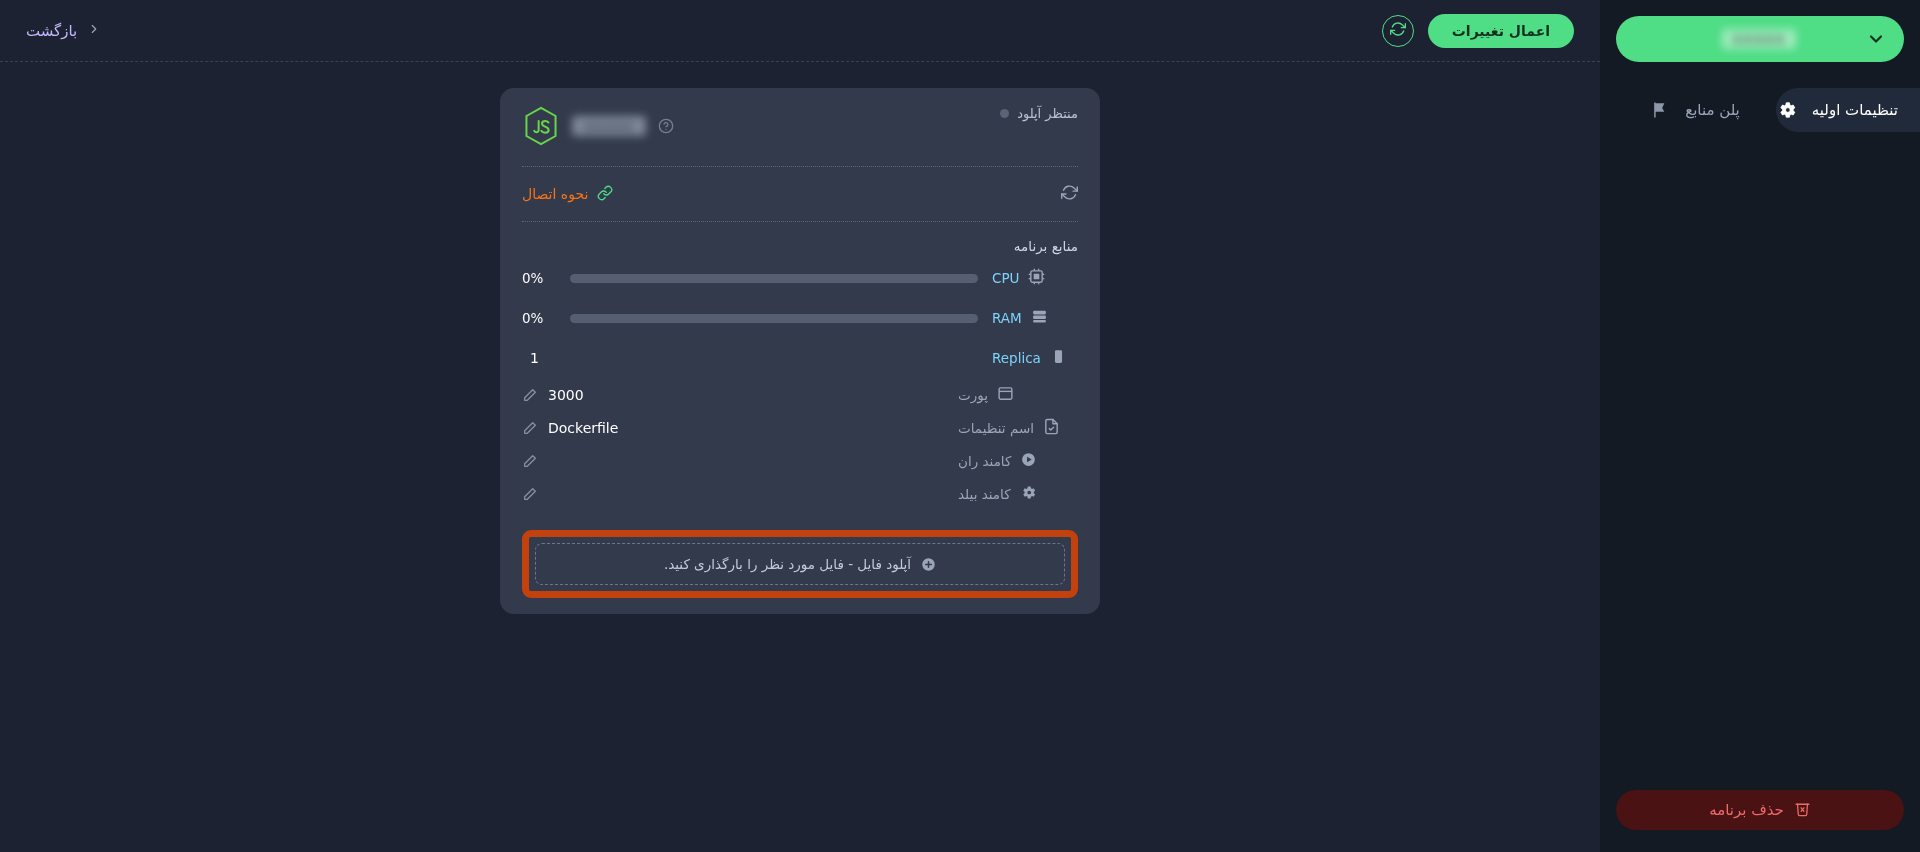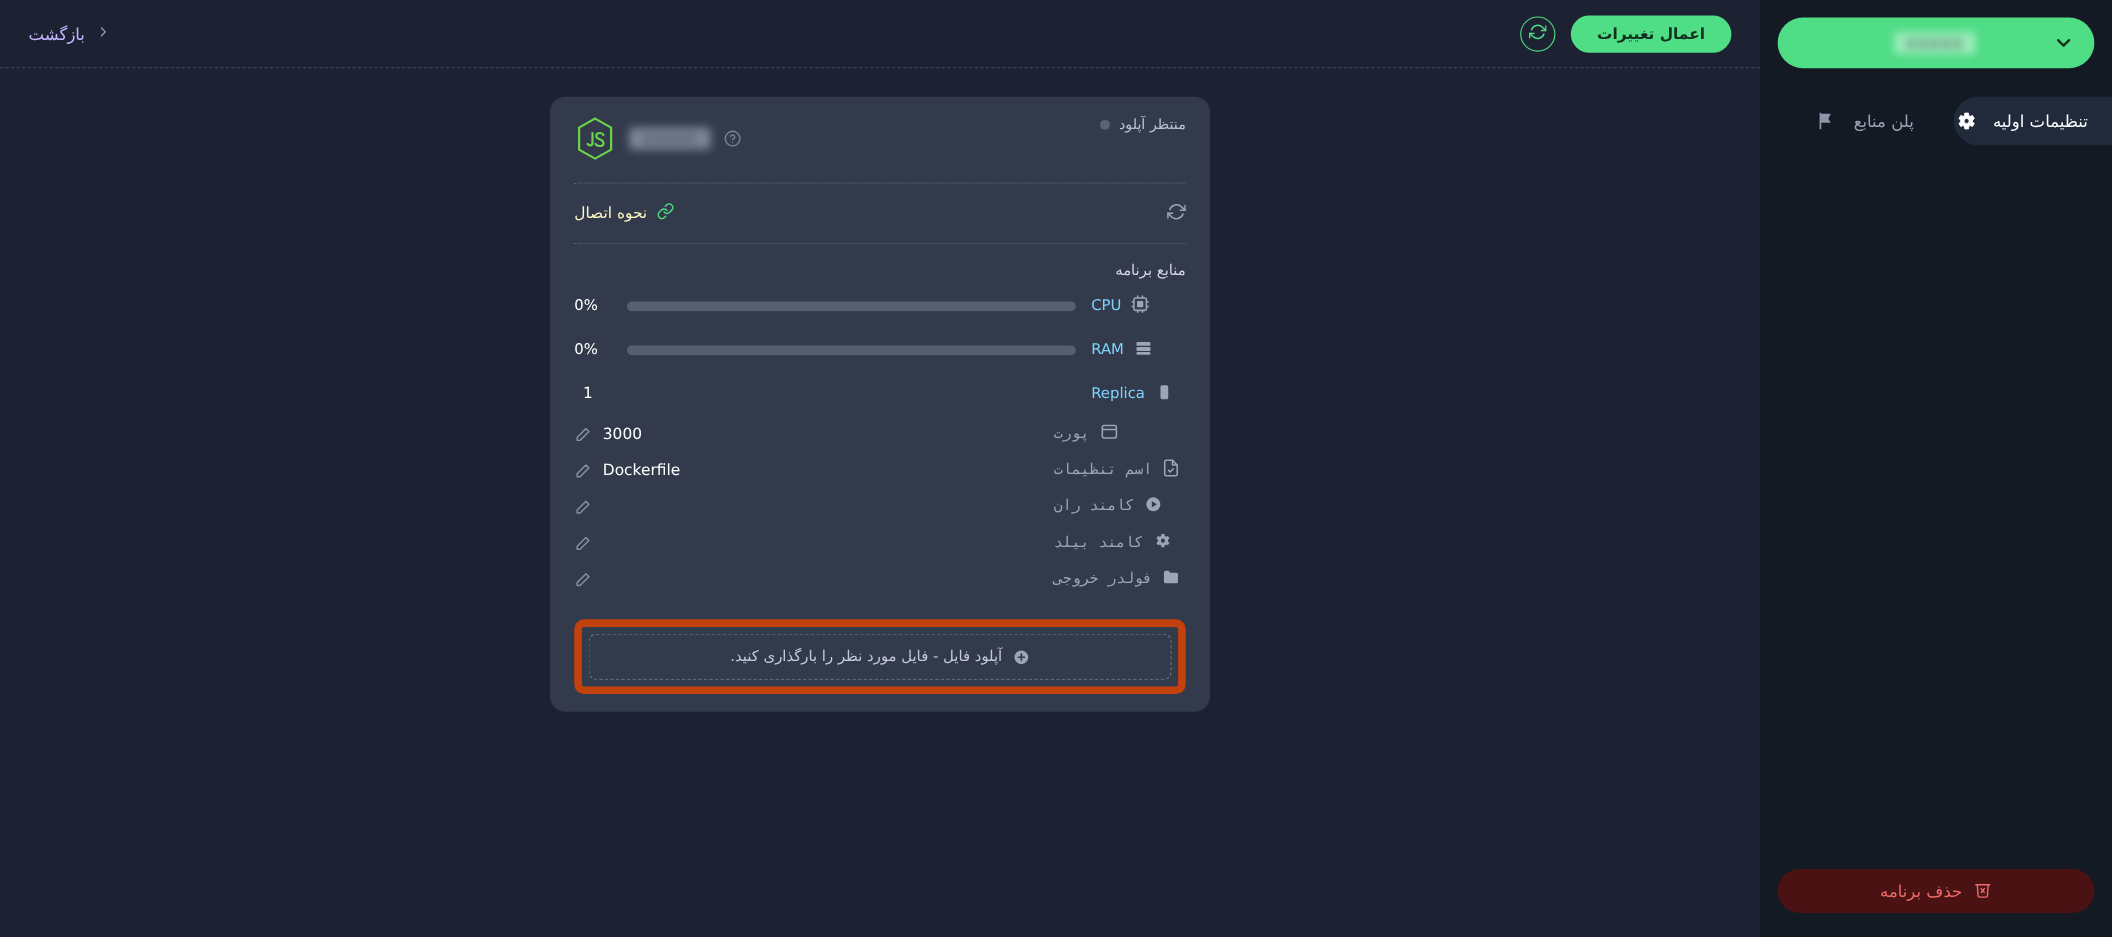--- a/index.html
+++ b/index.html
@@ -110,21 +110,21 @@
   }
   .help-ic { width: 16px; height: 16px; opacity: .75; cursor: pointer; }
   .status { display: flex; align-items: center; gap: 8px; flex-direction: row-reverse; }
   .status-dot { width: 9px; height: 9px; border-radius: 50%; background: #5a6476; }
   .status-text { color: #b9c2d1; font-size: 13px; }
 
   .dotted-sep { border-top: 1px dotted #5b657a; margin: 6px 0; }
 
   .conn-row { display: flex; align-items: center; justify-content: space-between; height: 42px; }
   .conn-link {
-    display: flex; align-items: center; gap: 9px; color: #fef9c3;
+    display: flex; align-items: center; gap: 9px; color: #f97316;
     font-size: 14px; cursor: pointer; flex-direction: row-reverse;
   }
   .section-title { color: #cfd6e2; font-size: 13.5px; text-align: right; padding: 10px 0 4px 0; }
 
   .meter-row { display: flex; align-items: center; height: 40px; gap: 14px; }
   .meter-label {
     display: flex; align-items: center; gap: 9px; flex-direction: row-reverse;
     color: #7dd3fc; font-size: 13.5px; width: 86px; justify-content: flex-start; text-align: center;
   }
   .meter-track {
@@ -133,21 +133,21 @@
   .meter-fill { height: 100%; border-radius: 6px; background: #4fdd86; }
   .meter-val { color: #ffffff; font-size: 13.5px; width: 34px; text-align: left; }
 
   .plain-row { display: flex; align-items: center; height: 40px; }
   .plain-row .meter-label { width: 86px; }
   .plain-row .plain-val { flex: 1; color: #ffffff; font-size: 14px; text-align: left; padding-left: 8px; }
 
   .field-row { display: flex; align-items: center; height: 33px; }
   .field-label {
     display: flex; align-items: center; gap: 9px; flex-direction: row-reverse;
-    color: #9aa5b8; font-size: 13.5px; width: 120px; justify-content: flex-start; font-family: Liberation Mono, monospace;
+    color: #9aa5b8; font-size: 13.5px; width: 120px; justify-content: flex-start;
   }
   .field-val { flex: 1; color: #ffffff; font-size: 14px; text-align: left; padding-left: 10px; direction: ltr; }
   .edit-ic { width: 16px; height: 16px; cursor: pointer; opacity: .8; flex: 0 0 16px; }
 
   .upload-outer {
     margin-top: 20px; border: 7px solid #c2410c; border-radius: 9px; padding: 6px;
   }
   .upload-inner {
     border: 1.5px dashed #6d778b; border-radius: 7px;
     height: 42px; display: flex; align-items: center; justify-content: center;
@@ -361,36 +361,20 @@
             </span>
           </div>
           <div class="field-val"></div>
           <span class="edit-ic">
             <svg width="16" height="16" viewBox="0 0 24 24" fill="none" stroke="#9aa5b8" stroke-width="2" stroke-linecap="round" stroke-linejoin="round">
               <path d="M4 20h4L20 8l-4-4L4 16v4z"></path>
             </svg>
           </span>
         </div>
 
-        <div class="field-row">
-          <div class="field-label">
-            <span>فولدر خروجی</span>
-            <span class="ic">
-              <svg width="17" height="17" viewBox="0 0 24 24" fill="#9aa5b8">
-                <path d="M3 6a2 2 0 0 1 2-2h4l2 2.5h8a2 2 0 0 1 2 2V18a2 2 0 0 1-2 2H5a2 2 0 0 1-2-2z"></path>
-              </svg>
-            </span>
-          </div>
-          <div class="field-val"></div>
-          <span class="edit-ic">
-            <svg width="16" height="16" viewBox="0 0 24 24" fill="none" stroke="#9aa5b8" stroke-width="2" stroke-linecap="round" stroke-linejoin="round">
-              <path d="M4 20h4L20 8l-4-4L4 16v4z"></path>
-            </svg>
-          </span>
-        </div>
 
         <div class="upload-outer">
           <div class="upload-inner">
             <span class="upload-text">آپلود فایل - فایل مورد نظر را بارگذاری کنید.</span>
             <span class="plus-ic">
               <svg width="15" height="15" viewBox="0 0 24 24" fill="#9aa5b8">
                 <circle cx="12" cy="12" r="10"></circle>
                 <line x1="12" y1="7.5" x2="12" y2="16.5" stroke="#323a4b" stroke-width="2.4" stroke-linecap="round"></line>
                 <line x1="7.5" y1="12" x2="16.5" y2="12" stroke="#323a4b" stroke-width="2.4" stroke-linecap="round"></line>
               </svg>

